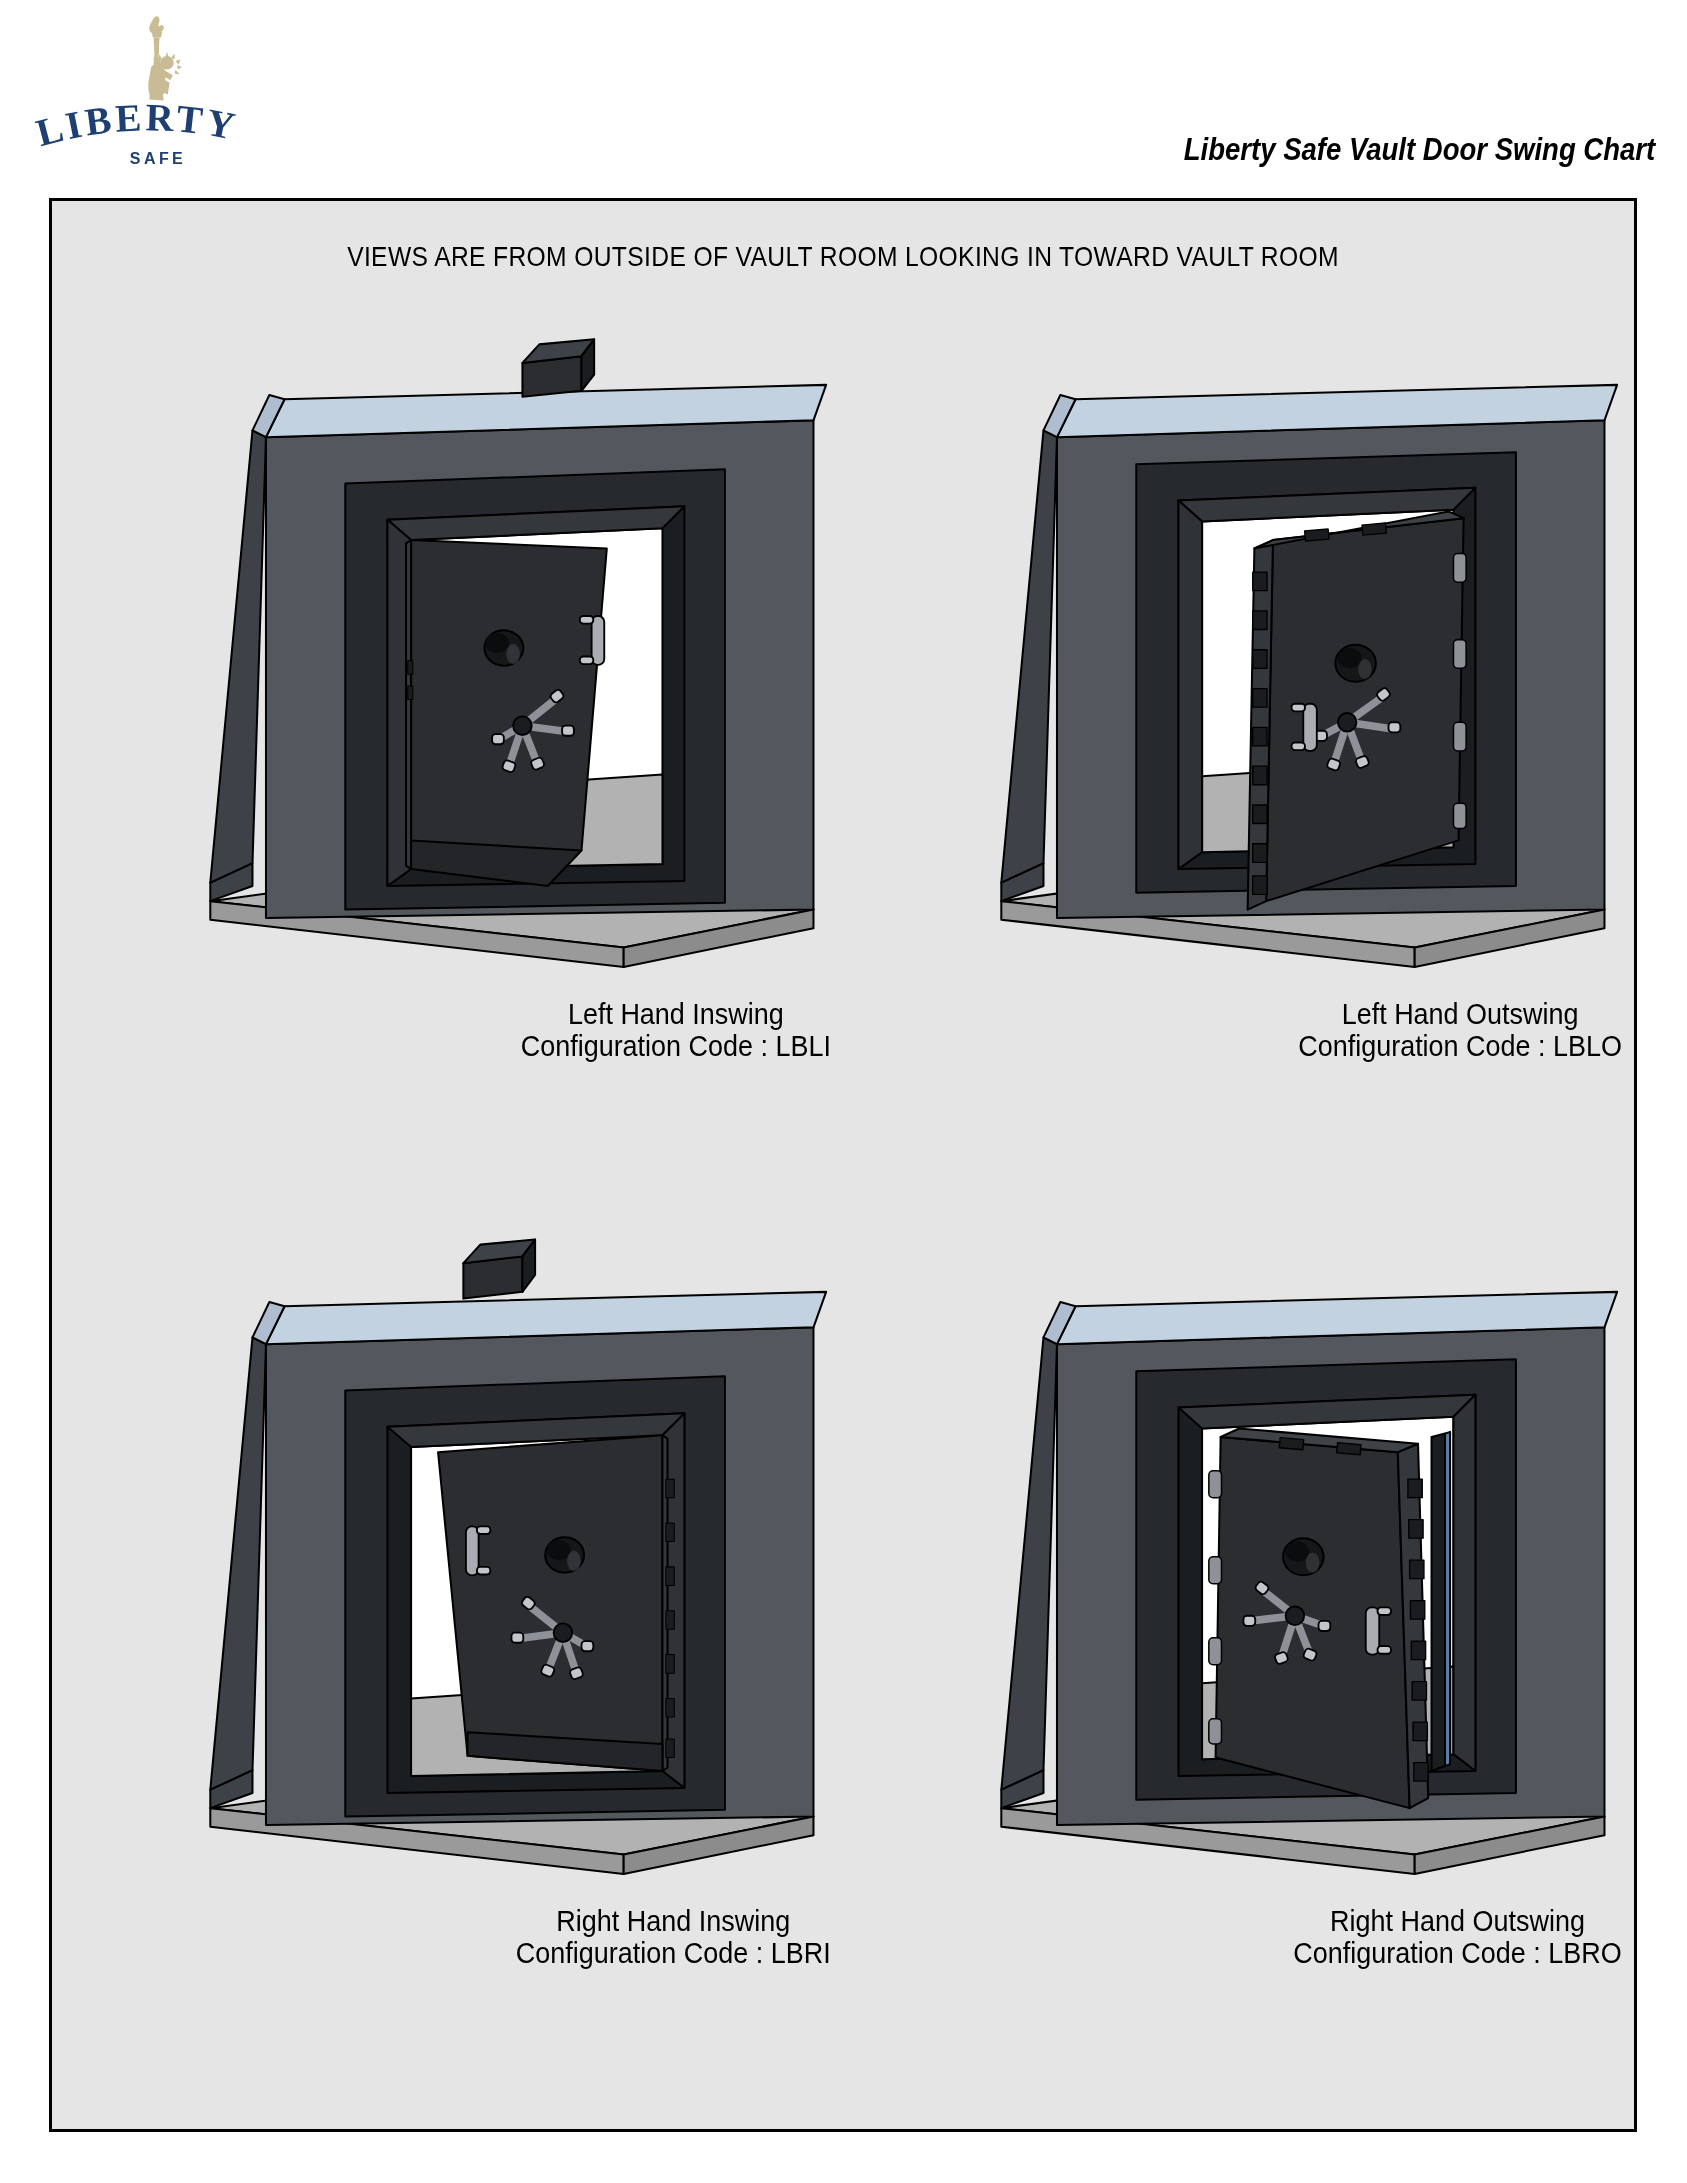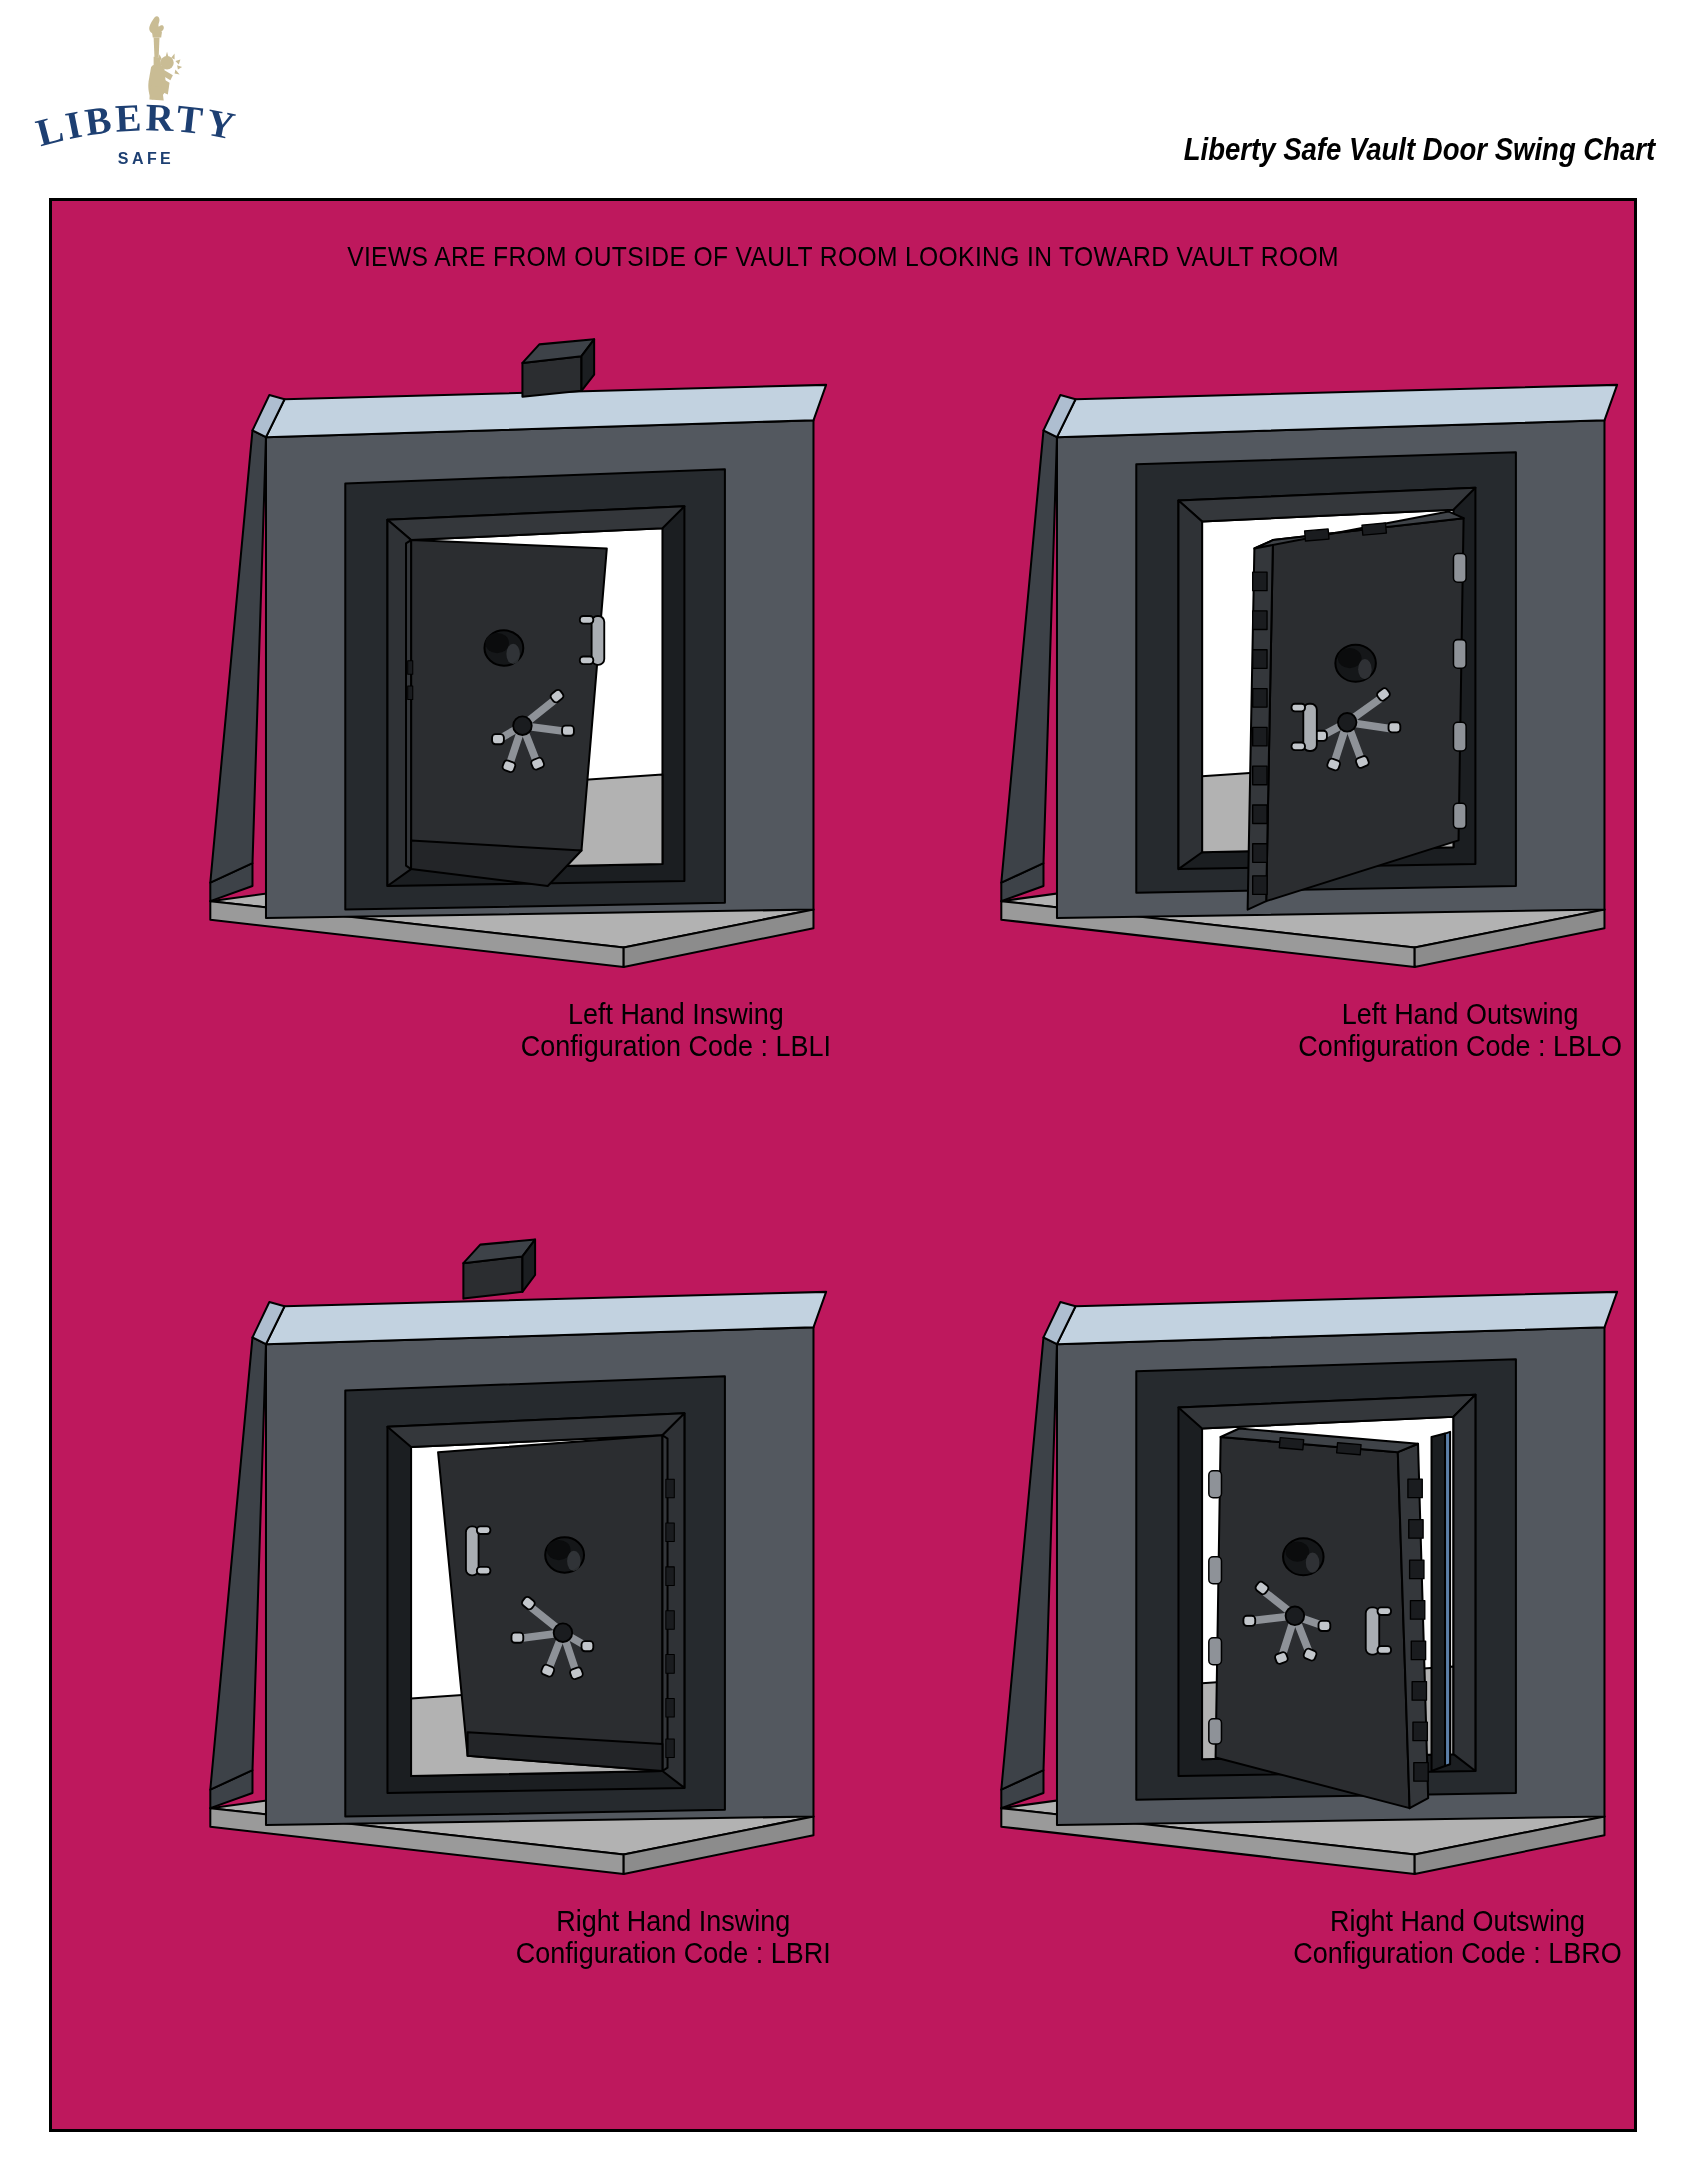--- a/index.html
+++ b/index.html
@@ -39,21 +39,21 @@
   }
   #logo-wordmark {
     position: absolute;
     left: 0px;
     top: 88px;
     width: 228px;
     height: 51px;
   }
   #logo-sub {
     position: absolute;
-    left: 0px;
+    left: 12px;
     top: 135px;
     width: 228px;
     text-align: center;
     font-family: "Liberation Sans", sans-serif;
     font-size: 16px;
     font-weight: bold;
     letter-spacing: 3.4px;
     color: #1d3f72;
   }
 
@@ -73,21 +73,21 @@
 
   
   #sheet {
     position: absolute;
     left: 49px;
     top: 198px;
     width: 1588px;
     height: 1934px;
     border: 3.4px solid #000000;
     box-sizing: border-box;
-    background: #be185d;
+    background: #e5e5e5;
   }
 
   #views-note {
     position: absolute;
     left: 0;
     top: 40px;
     width: 100%;
     text-align: center;
     font-family: "Liberation Sans Narrow", "Liberation Sans", sans-serif;
     font-size: 28px;

